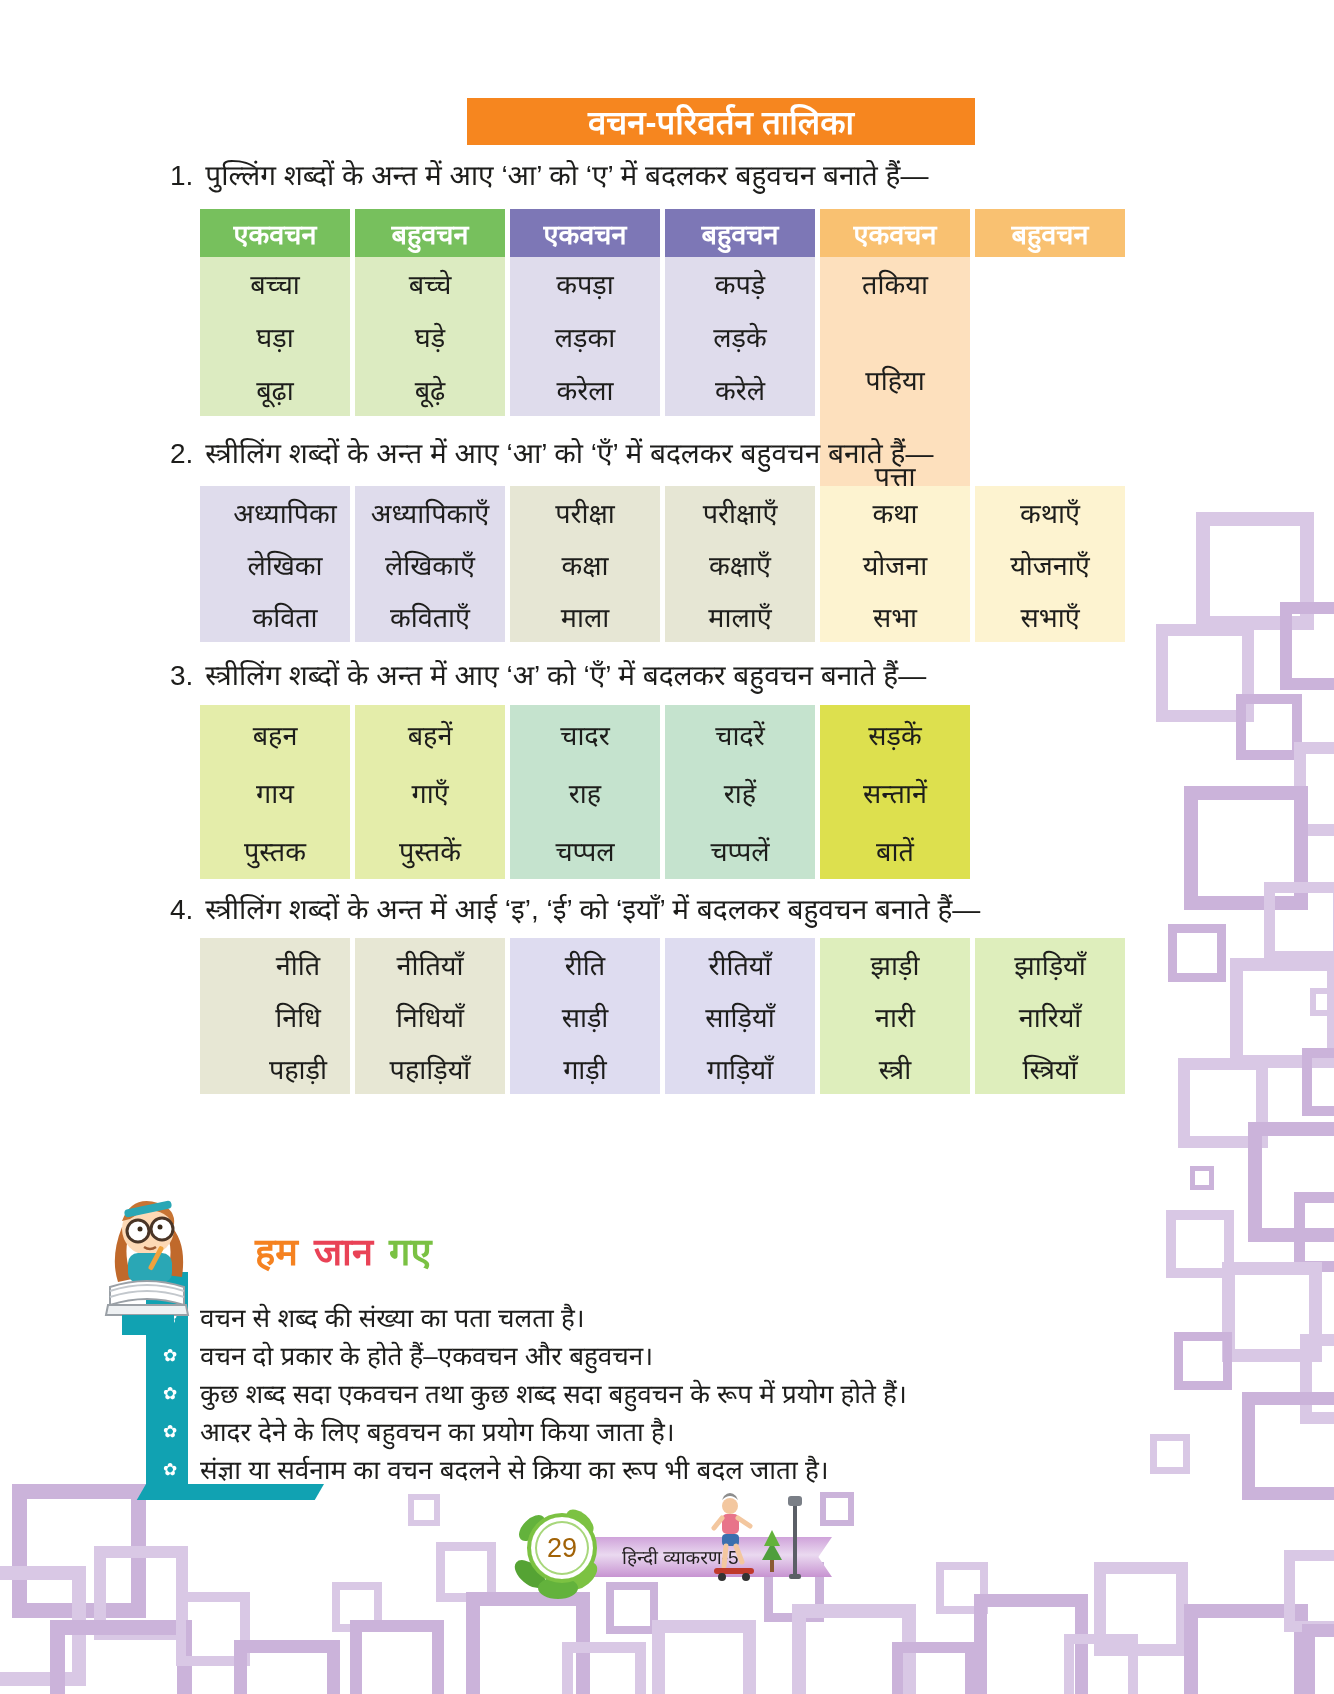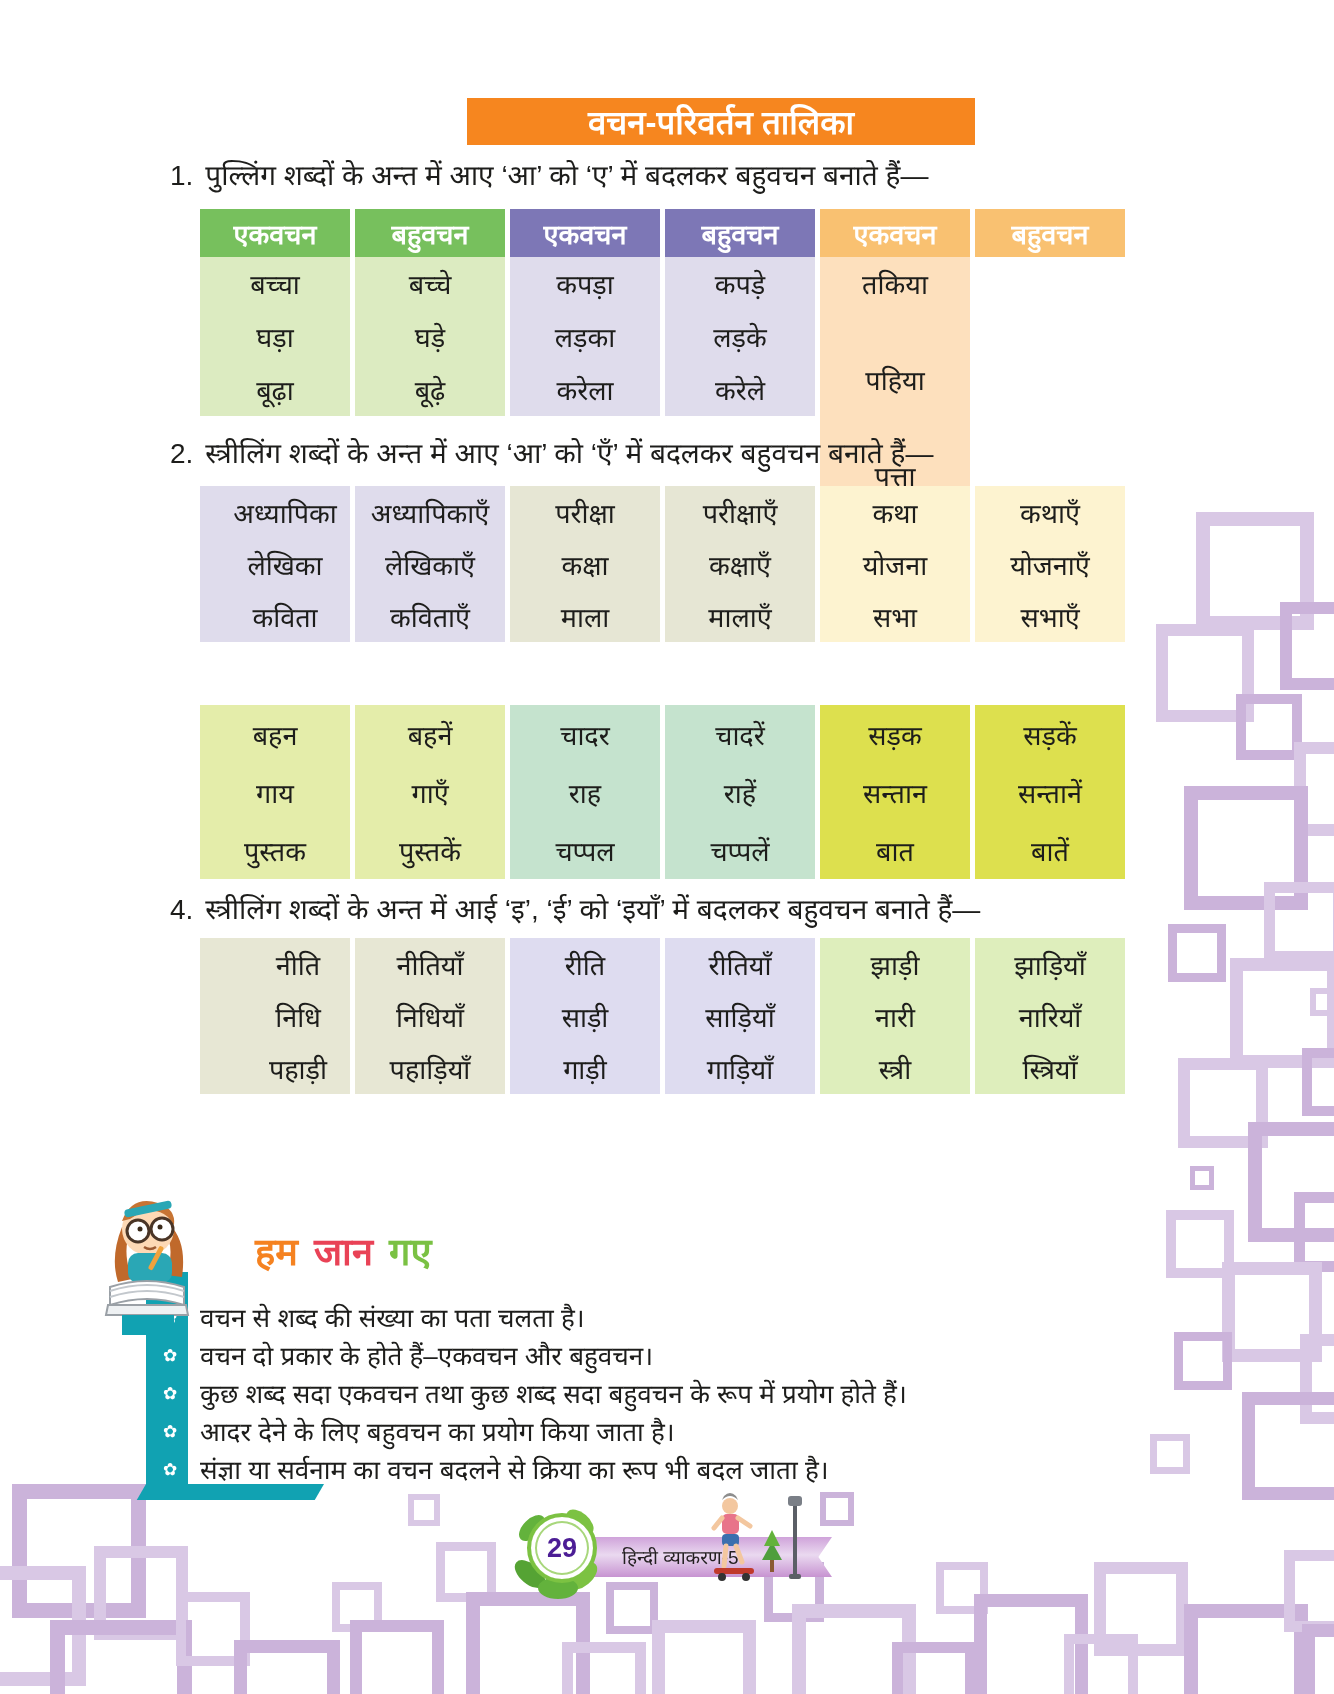--- a/index.html
+++ b/index.html
@@ -39,21 +39,21 @@
   .point .ptext{padding-left:50px;font-size:26px;white-space:nowrap;}
 
   .footer-ribbon{position:absolute;left:560px;top:1533px;width:272px;height:40px;z-index:2;
     background:linear-gradient(180deg,#cfa3da 0%,#ead9f0 45%,#c793d1 100%);
     clip-path:polygon(0 0,100% 0,95% 50%,100% 100%,0 100%);
     display:flex;align-items:center;}
   .footer-ribbon .ribbon-label{padding-left:62px;font-size:19px;color:#231f20;}
   .badge{position:absolute;left:510px;top:1494px;width:96px;height:102px;z-index:3;}
   .badge .page-num{position:absolute;left:17px;top:15px;width:62px;height:62px;border-radius:50%;
     background:#ffffff;border:4px solid #7cc242;box-shadow:inset 0 0 0 4px #ffffff,inset 0 0 0 6px #a8d77c;
-    display:flex;align-items:center;justify-content:center;font-size:27px;font-weight:bold;color:#4c1d95;}
+    display:flex;align-items:center;justify-content:center;font-size:27px;font-weight:normal;color:#a16207;}
   .scene-svg{position:absolute;left:700px;top:1486px;z-index:4;}
 </style>
 </head>
 <body>
 
 <div class="page">
 
   <div class="decor-layer">
       <div class="decor-sq" style="left: 1196px; top: 508px; width: 118px; height: 118px; border: 14px solid rgb(217, 200, 229);"></div>
       <div class="decor-sq" style="left: 1280px; top: 598px; width: 88px; height: 88px; border: 12px solid rgb(203, 179, 218);"></div>
@@ -195,20 +195,23 @@
       </div>
       <div class="tcol">
         <div class="tbody" style="background: rgb(253, 243, 208);">
           <div class="tcell">कथाएँ</div>
           <div class="tcell">योजनाएँ</div>
           <div class="tcell">सभाएँ</div>
         </div>
       </div>
     </div>
 
+  <div class="section s3">
+    <span class="num">3.</span><span>स्त्रीलिंग शब्दों के अन्त में आए ‘अ’ को ‘एँ’ में बदलकर बहुवचन बनाते हैं—</span>
+  </div>
   <div class="wtable t3">
       <div class="tcol">
         <div class="tbody" style="background: rgb(228, 237, 170);">
           <div class="tcell">बहन</div>
           <div class="tcell">गाय</div>
           <div class="tcell">पुस्तक</div>
         </div>
       </div>
       <div class="tcol">
         <div class="tbody" style="background: rgb(228, 237, 170);">
@@ -222,27 +225,20 @@
           <div class="tcell">चादर</div>
           <div class="tcell">राह</div>
           <div class="tcell">चप्पल</div>
         </div>
       </div>
       <div class="tcol">
         <div class="tbody" style="background: rgb(197, 227, 206);">
           <div class="tcell">चादरें</div>
           <div class="tcell">राहें</div>
           <div class="tcell">चप्पलें</div>
-        </div>
-      </div>
-      <div class="tcol">
-        <div class="tbody" style="background: rgb(221, 224, 78);">
-          <div class="tcell">सड़क</div>
-          <div class="tcell">सन्तान</div>
-          <div class="tcell">बात</div>
         </div>
       </div>
       <div class="tcol">
         <div class="tbody" style="background: rgb(221, 224, 78);">
           <div class="tcell">सड़कें</div>
           <div class="tcell">सन्तानें</div>
           <div class="tcell">बातें</div>
         </div>
       </div>
     </div>

